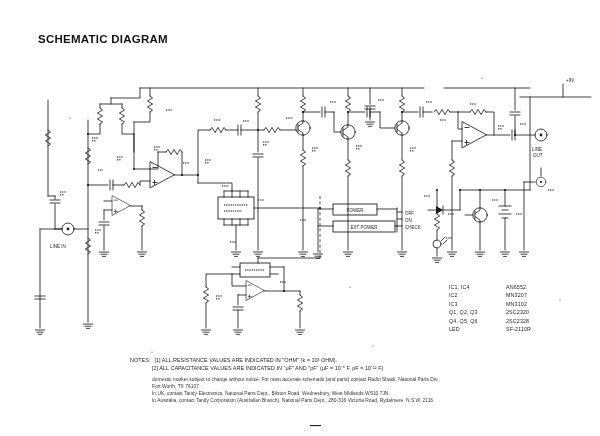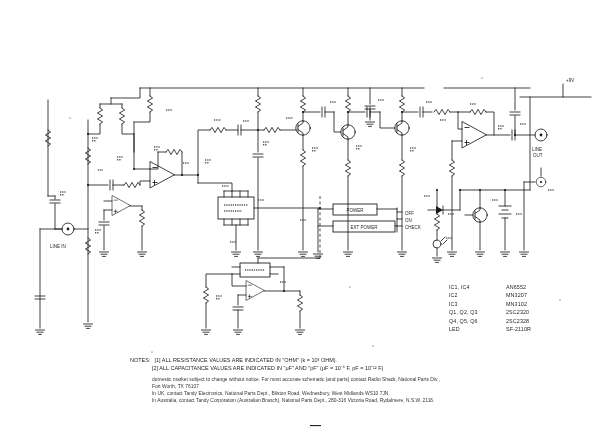--- a/index.html
+++ b/index.html
@@ -23,20 +23,21 @@
   .nrow1{display:flex;gap:4px;}
   .nrow2{margin-left:22px;}
   .fine{margin-top:4px;margin-left:22px;font-size:4.9px;line-height:7px;color:#303030;}
   .marker{position:absolute;left:310px;top:419px;font-size:11px;font-weight:bold;color:#222;}
 </style>
 </head>
 <body>
 
 <div class="page">
 
+  <div class="title">SCHEMATIC DIAGRAM</div>
 
   <svg class="sch" width="600" height="436" viewBox="0 0 600 436" xmlns="http://www.w3.org/2000/svg" xmlns:xlink="http://www.w3.org/1999/xlink">
     <defs>
       <path id="rv" class="w" d="M0,0 L2.6,2 L-2.6,5 L2.6,8 L-2.6,11 L2.6,14 L0,16"></path>
       <path id="rh" class="w" d="M0,0 L2,-2.6 L5,2.6 L8,-2.6 L11,2.6 L14,-2.6 L16,0"></path>
       <path id="cv" class="w" d="M0,-5 V5 M3,-5 V5"></path>
       <path id="cb" class="w" d="M-5,0 H5 M-5,3 H5"></path>
       <path id="gnd" class="w" d="M-4.5,0 H4.5 M-3,2.2 H3 M-1.4,4.4 H1.4"></path>
       <g id="tr">
         <circle class="w" r="7.2"></circle>

